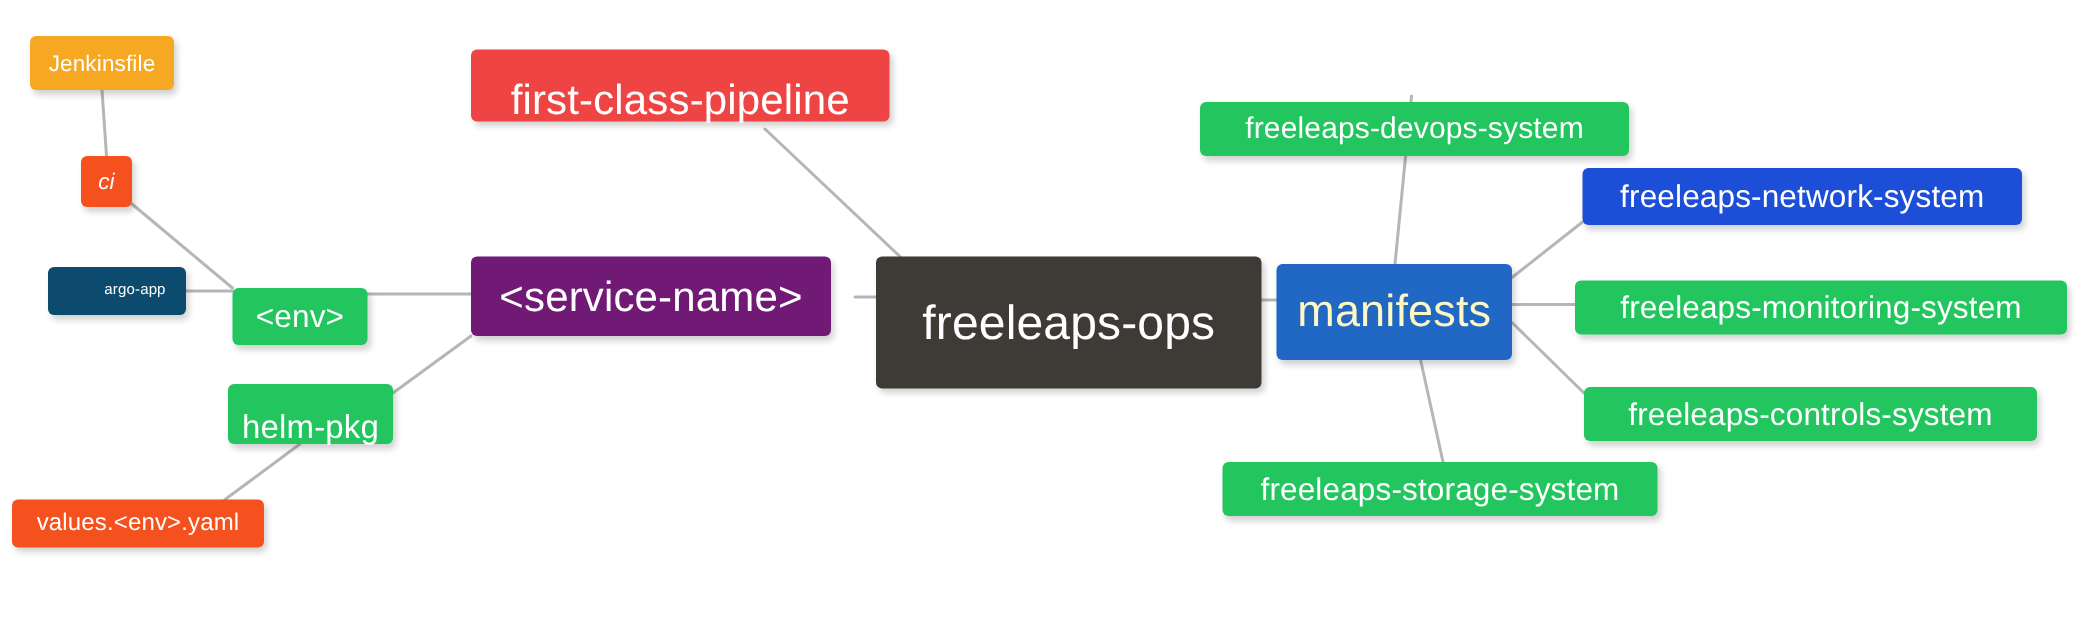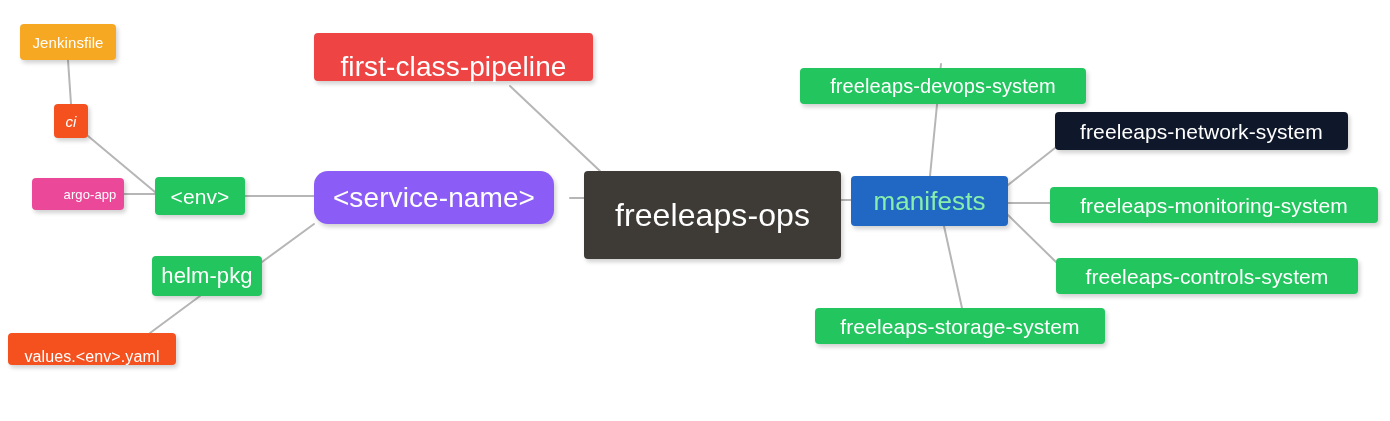--- a/index.html
+++ b/index.html
@@ -66,48 +66,48 @@
       <polyline points="1008,215 1056,262" fill="none" stroke="#b6b6b6" stroke-width="2" stroke-linecap="round"></polyline>
       <polyline points="944,226 962,308" fill="none" stroke="#b6b6b6" stroke-width="2" stroke-linecap="round"></polyline>
     </svg>
   <div id="node-layer">
       <div class="mm-node" style="left: 20px; top: 24px; width: 96px; height: 36px; background: rgb(247, 168, 35); font-size: 15px; color: rgb(255, 255, 255);">
         <span class="mm-label">Jenkinsfile</span>
       </div>
       <div class="mm-node" style="left: 54px; top: 104px; width: 34px; height: 34px; background: rgb(244, 81, 30); font-size: 15px; color: rgb(255, 255, 255); font-style: italic;">
         <span class="mm-label">ci</span>
       </div>
-      <div class="mm-node" style="left: 32px; top: 178px; width: 92px; height: 32px; background: #ec4899; font-size: 13px; color: rgb(255, 255, 255); padding-left: 34px;">
+      <div class="mm-node" style="left: 32px; top: 178px; width: 92px; height: 32px; background: #0c4a6e; font-size: 10px; color: rgb(255, 255, 255); padding-left: 34px;">
         <span class="mm-label">argo-app</span>
       </div>
-      <div class="mm-node" style="left: 155px; top: 177px; width: 90px; height: 38px; background: rgb(34, 197, 94); font-size: 21px; color: rgb(255, 255, 255);">
+      <div class="mm-node" style="left: 155px; top: 192px; width: 90px; height: 38px; background: rgb(34, 197, 94); font-size: 21px; color: rgb(255, 255, 255);">
         <span class="mm-label">&lt;env&gt;</span>
       </div>
-      <div class="mm-node" style="left: 152px; top: 256px; width: 110px; height: 40px; background: rgb(34, 197, 94); font-size: 22px; color: rgb(255, 255, 255);">
+      <div class="mm-node" style="left: 152px; top: 256px; width: 110px; height: 40px; background: rgb(34, 197, 94); font-size: 22px; color: rgb(255, 255, 255); align-items: flex-end;">
         <span class="mm-label">helm-pkg</span>
       </div>
-      <div class="mm-node" style="left: 8px; top: 333px; width: 168px; height: 32px; background: rgb(244, 81, 30); font-size: 16px; color: rgb(255, 255, 255); align-items: flex-end;">
+      <div class="mm-node" style="left: 8px; top: 333px; width: 168px; height: 32px; background: rgb(244, 81, 30); font-size: 16px; color: rgb(255, 255, 255);">
         <span class="mm-label">values.&lt;env&gt;.yaml</span>
       </div>
       <div class="mm-node" style="left: 314px; top: 33px; width: 279px; height: 48px; background: #ef4444; font-size: 28px; color: rgb(255, 255, 255); align-items: flex-end;">
         <span class="mm-label">first-class-pipeline</span>
       </div>
-      <div class="mm-node" style="left: 314px; top: 171px; width: 240px; height: 53px; background: #8b5cf6; font-size: 28px; color: rgb(255, 255, 255); border-radius: 14px;">
+      <div class="mm-node" style="left: 314px; top: 171px; width: 240px; height: 53px; background: #701a75; font-size: 28px; color: rgb(255, 255, 255);">
         <span class="mm-label">&lt;service-name&gt;</span>
       </div>
       <div class="mm-node" style="left: 584px; top: 171px; width: 257px; height: 88px; background: rgb(62, 58, 54); font-size: 32px; color: rgb(255, 255, 255);">
         <span class="mm-label">freeleaps-ops</span>
       </div>
-      <div class="mm-node" style="left: 851px; top: 176px; width: 157px; height: 50px; background: rgb(33, 103, 196); font-size: 26px; color: #86efac;">
+      <div class="mm-node" style="left: 851px; top: 176px; width: 157px; height: 64px; background: rgb(33, 103, 196); font-size: 30px; color: #fef9c3;">
         <span class="mm-label">manifests</span>
       </div>
       <div class="mm-node" style="left: 800px; top: 28px; width: 286px; height: 36px; background: rgb(34, 197, 94); font-size: 20px; color: rgb(255, 255, 255); margin-top: 40px;">
         <span class="mm-label">freeleaps-devops-system</span>
       </div>
-      <div class="mm-node" style="left: 1055px; top: 112px; width: 293px; height: 38px; background: #0f172a; font-size: 21px; color: rgb(255, 255, 255);">
+      <div class="mm-node" style="left: 1055px; top: 112px; width: 293px; height: 38px; background: #1d4ed8; font-size: 21px; color: rgb(255, 255, 255);">
         <span class="mm-label">freeleaps-network-system</span>
       </div>
       <div class="mm-node" style="left: 1050px; top: 187px; width: 328px; height: 36px; background: rgb(34, 197, 94); font-size: 21px; color: rgb(255, 255, 255);">
         <span class="mm-label">freeleaps-monitoring-system</span>
       </div>
       <div class="mm-node" style="left: 1056px; top: 258px; width: 302px; height: 36px; background: rgb(34, 197, 94); font-size: 21px; color: rgb(255, 255, 255); align-items: center;">
         <span class="mm-label">freeleaps-controls-system</span>
       </div>
       <div class="mm-node" style="left: 815px; top: 308px; width: 290px; height: 36px; background: rgb(34, 197, 94); font-size: 21px; color: rgb(255, 255, 255);">
         <span class="mm-label">freeleaps-storage-system</span>

